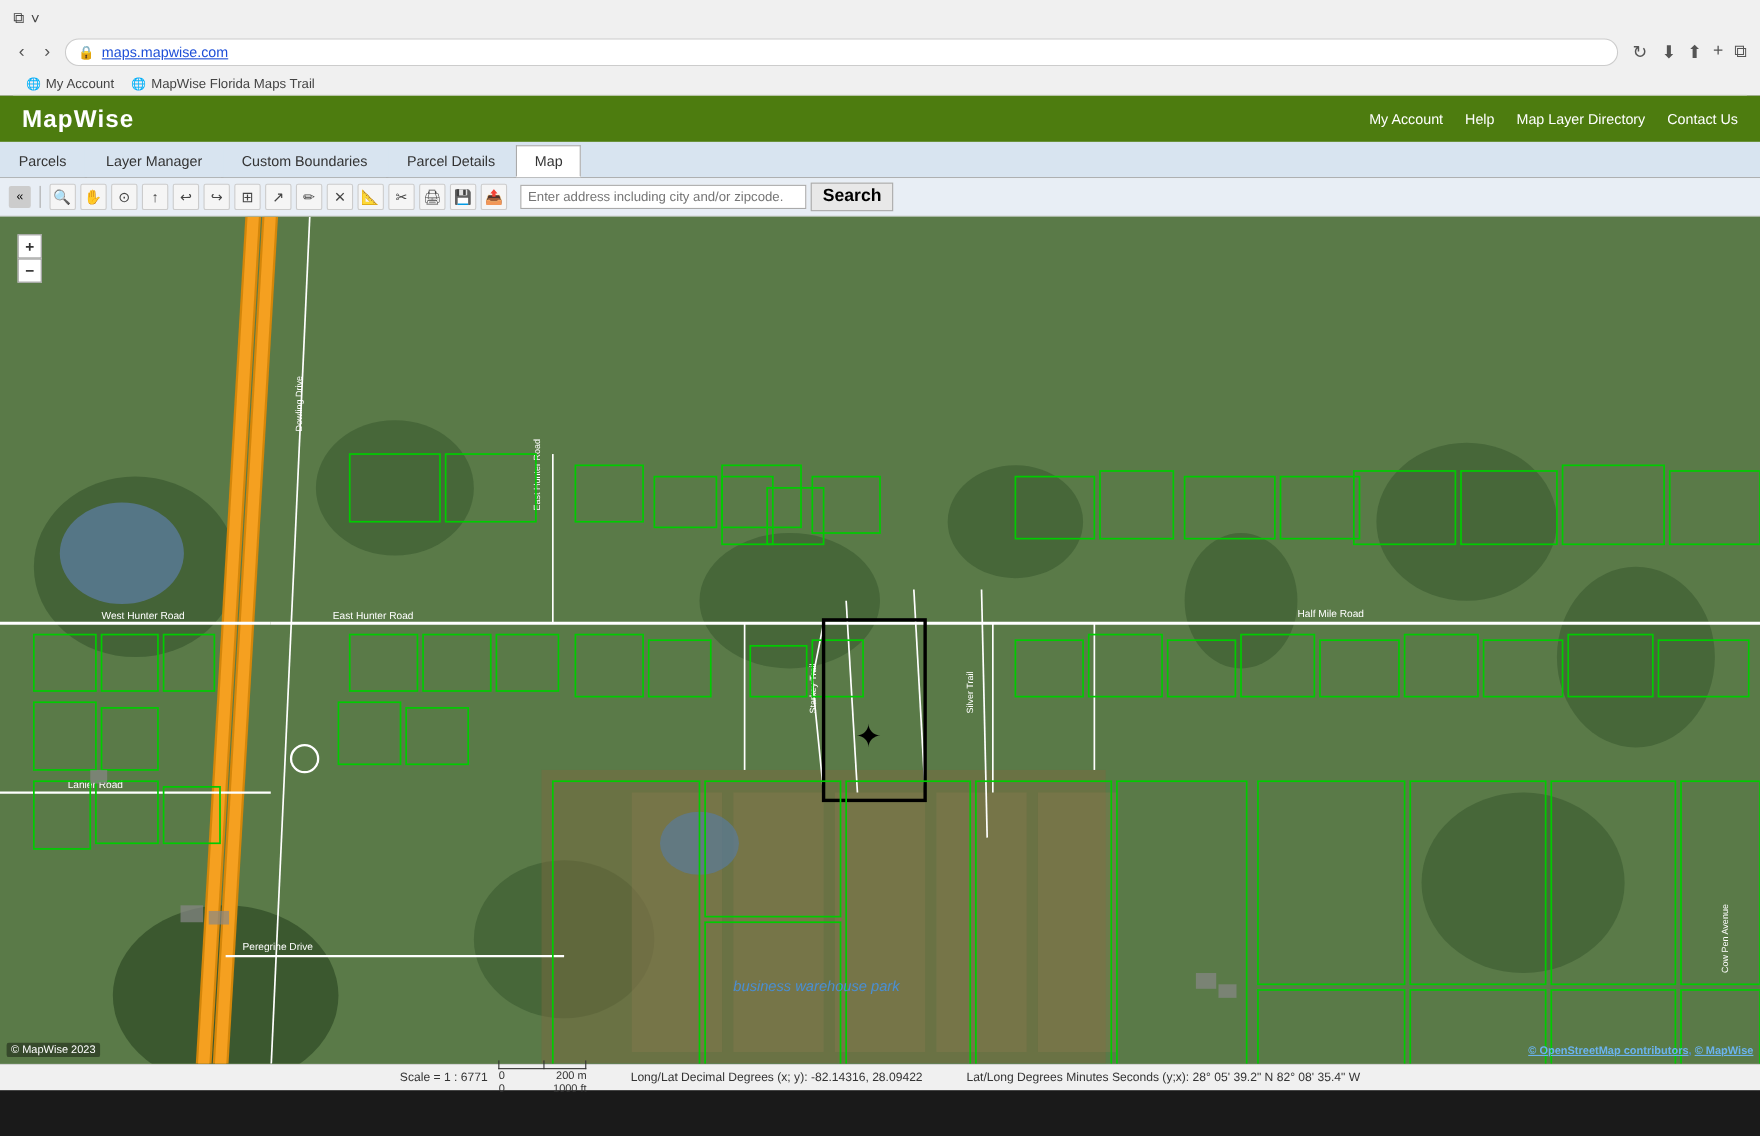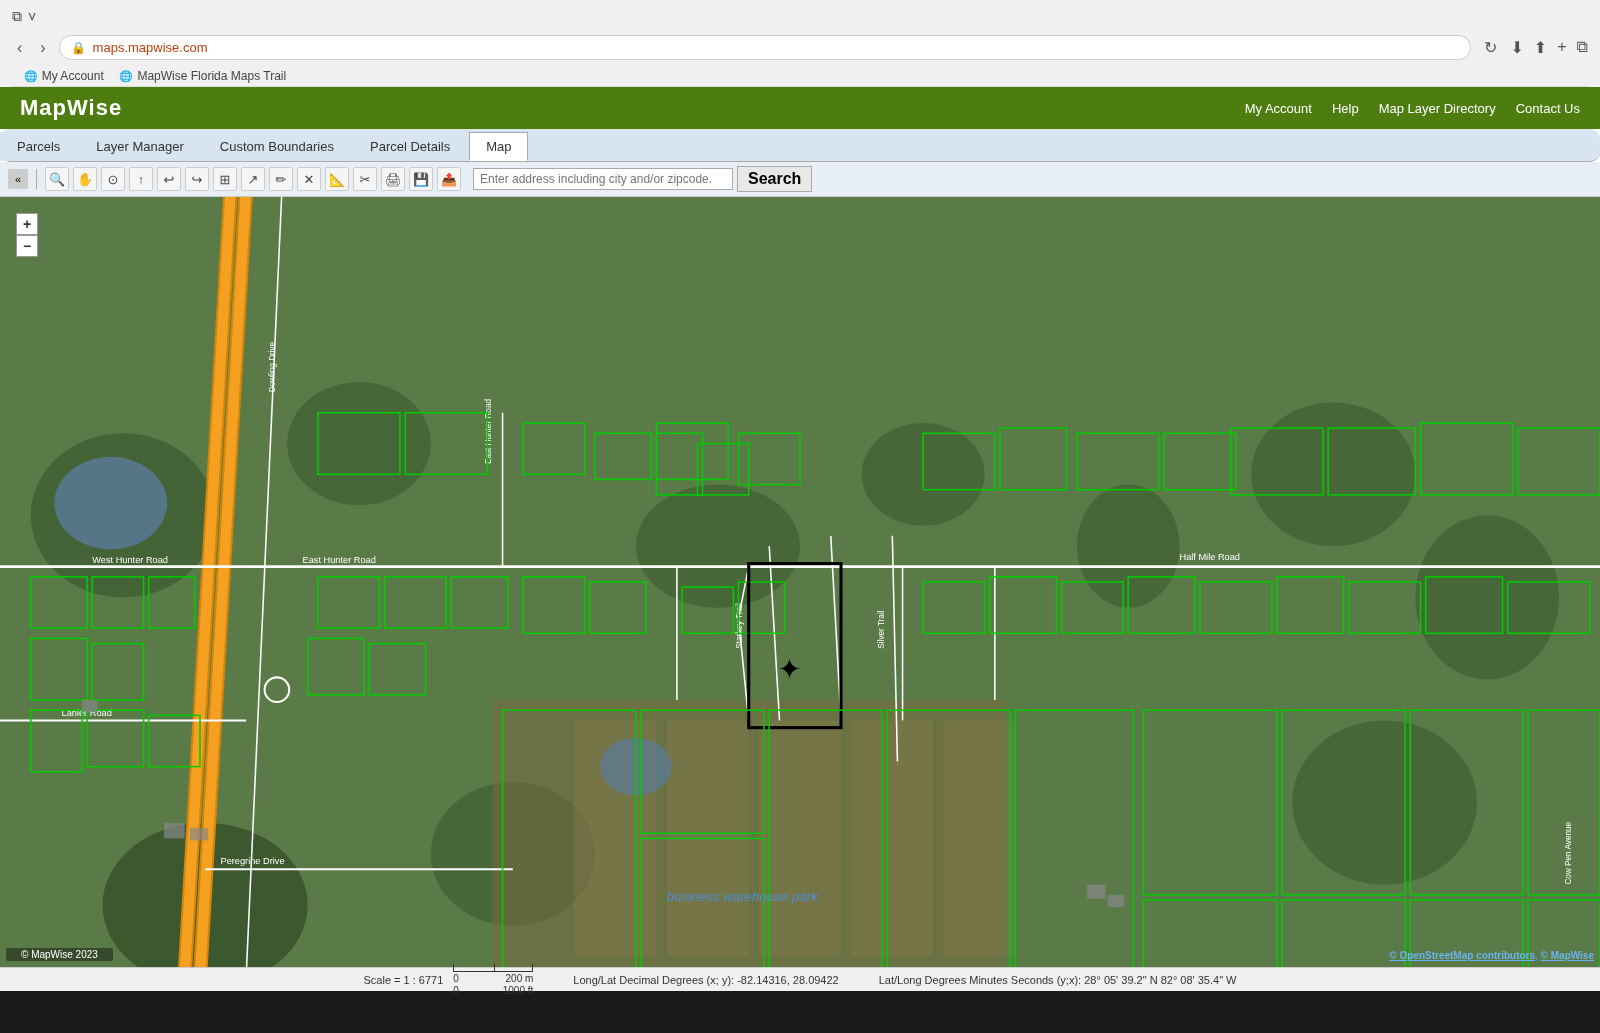--- a/index.html
+++ b/index.html
@@ -51,21 +51,21 @@
       align-items: center;
       background: #fff;
       border: 1px solid #ccc;
       border-radius: 20px;
       padding: 4px 12px;
       font-size: 13px;
       color: #333;
       gap: 6px;
     }
     .address-bar-icon { color: #666; font-size: 12px; }
-    .address-bar-text { color: #c2410c; }
+    .address-bar-text { color: #1d4ed8; text-decoration: underline; }
     .nav-action-icons {
       display: flex;
       gap: 10px;
       font-size: 16px;
       color: #555;
     }
 
     
     .bookmarks-bar {
       background: #f0f0f0;
@@ -118,21 +118,20 @@
       text-decoration: none;
       cursor: pointer;
     }
 
     
     .tab-bar {
       display: flex;
       background: #d8e4f0;
       border-bottom: 1px solid #aaa;
       padding: 0;
-      border-radius: 10px;
     }
     .tab {
       padding: 6px 16px;
       font-size: 13px;
       cursor: pointer;
       border: 1px solid transparent;
       border-bottom: none;
       color: #333;
       background: #d8e4f0;
       margin-right: 2px;
@@ -251,21 +250,21 @@
     }
 
     
     .map-copyright {
       position: absolute;
       bottom: 6px;
       left: 6px;
       font-size: 10px;
       color: #fff;
       background: rgba(0,0,0,0.4);
-      padding: 1px 15px;
+      padding: 1px 4px;
       border-radius: 2px;
       z-index: 100;
     }
     .map-copyright-right {
       position: absolute;
       bottom: 6px;
       right: 6px;
       font-size: 10px;
       color: #4a90d9;
       z-index: 100;

